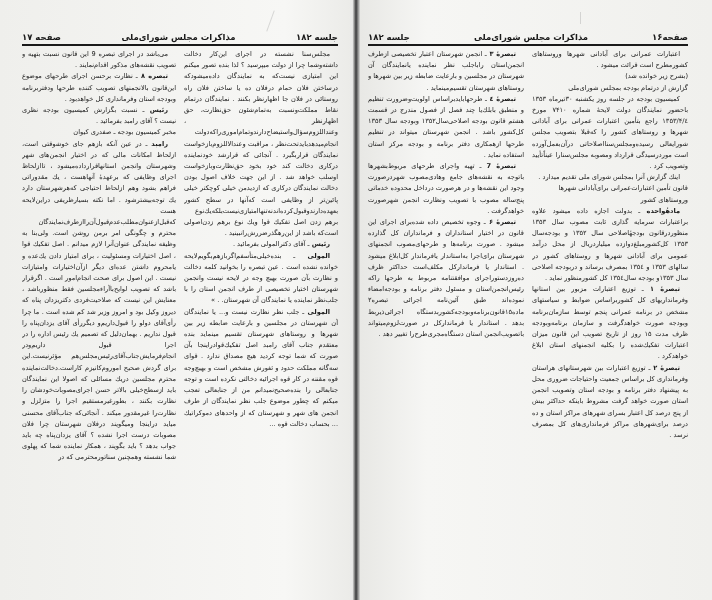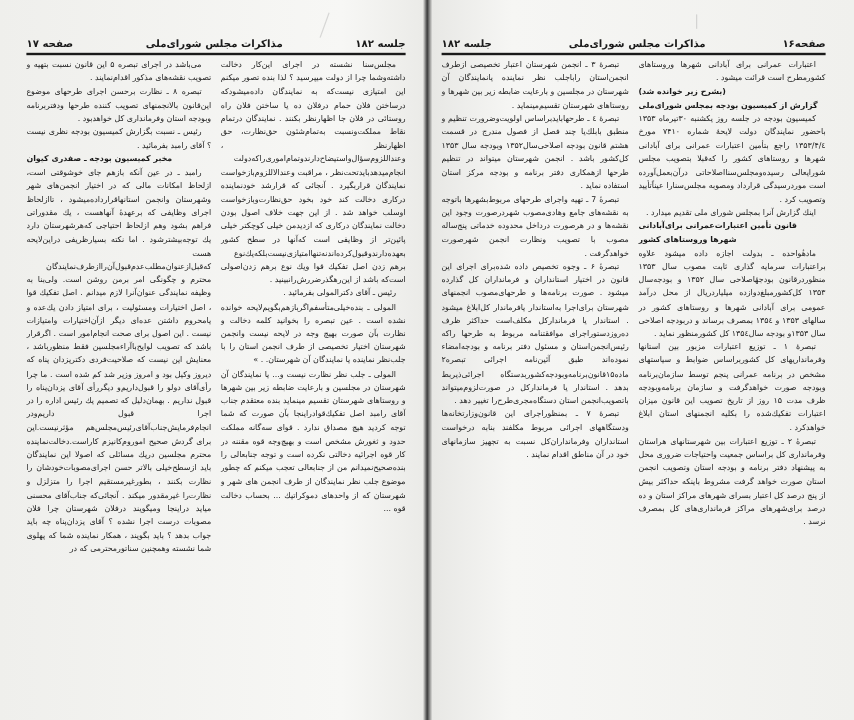--- a/index.html
+++ b/index.html
@@ -12,22 +12,22 @@
   .page.right{left:360px;}
   .header{position:absolute;top:28px;left:22px;right:14px;height:14px;direction:rtl;
           font-size:8.5px;font-weight:bold;display:flex;justify-content:space-between;align-items:flex-end;}
   .page.right .header{left:8px;right:24px;}
   .header-rule{position:absolute;top:44px;left:22px;right:14px;height:1.5px;background:#1a1a1a;}
   .page.right .header-rule{left:8px;right:24px;}
   .cols{position:absolute;top:49px;left:22px;right:14px;bottom:10px;display:flex;flex-direction:row-reverse;gap:8px;}
   .page.right .cols{left:8px;right:24px;}
   .col{flex:1;direction:rtl;text-align:justify;font-size:6.6px;line-height:11.2px;overflow:hidden;}
   .para{margin:0 0 0 0;text-indent:8px;}
-  .para .lead{font-weight:normal;margin-top:32px;}
-  .para.center{text-align:left;text-indent:0;font-weight:bold;}
+  .para .lead{font-weight:bold;margin-top:32px;}
+  .para.center{text-align:right;text-indent:0;}
   .scan-mark{position:absolute;background:#9a9a9a;opacity:.35;}
 </style>
 </head>
 <body>
 
 <div class="spread">
 
   <div class="page left">
     <div class="header">
       <span>جلسه ۱۸۲</span>
@@ -36,53 +36,52 @@
     </div>
     <div class="header-rule"></div>
     <div class="cols">
       <div class="col">
           <p class="para"><span>مجلس‌سنا نشسته در اجرای این‌کار دخالت داشته‌وشما چرا از دولت میپرسید ؟ لذا بنده تصور میکنم این امتیازی نیست‌که به نمایندگان داده‌میشود‌که درساختن فلان حمام درفلان ده یا ساختن فلان راه روستائی در فلان جا اظهارنظر بکنند . نمایندگان درتمام نقاط مملکت‌ونسبت به‌تمام‌شئون حق‌نظارت، حق اظهارنظر ، وعنداللزوم‌سؤال‌واستیضاح‌دارندو‌تمام‌اموری‌راکه‌دولت انجام‌میدهدبایدتحت‌نظر ، مراقبت وعندالاللزوم‌بازخواست نمایندگان قراربگیرد . آنجائی که قرارشد خودنماینده درکاری دخالت کند خود بخود حق‌نظارت‌وبازخواست اوسلب خواهد شد . از این جهت خلاف اصول بودن دخالت نمایندگان درکاری که ازدیدمن خیلی کوچکتر خیلی پائین‌تر از وظایفی است که‌آنها در سطح کشور بعهده‌دارندوقبول‌کرده‌اندنه‌تنهاامتیازی‌نیست‌بلکه‌یك‌نوع برهم زدن اصل تفکیك قوا ویك نوع برهم زدن‌اصولی است‌که باشد از این‌رهگذرضررش‌رانبینید .</span></p>
           <p class="para"><span class="lead">رئیس </span><span>ـ آقای دکترالمولی بفرمائید .</span></p>
           <p class="para"><span class="lead">المولی </span><span>ـ بنده‌خیلی‌متأسفم‌اگربازهم‌بگویم‌لایحه خوانده نشده است . عین تبصره را بخوانید کلمه دخالت و نظارت بآن صورت بهیچ وجه در لایحه نیست وانجمن شهرستان اختیار تخصیصی از طرف انجمن استان را با جلب‌نظر نماینده یا نمایندگان آن شهرستان. . »</span></p>
           <p class="para"><span class="lead">المولی </span><span>ـ جلب نظر نظارت نیست و... یا نمایندگان آن شهرستان در مجلسین و بارعایت ضابطه زیر بین شهرها و روستاهای شهرستان تقسیم مینماید بنده معتقدم جناب آقای رامبد اصل تفکیك‌قوادراینجا بآن صورت که شما توجه کردید هیچ مصداق ندارد . قوای سه‌گانه مملکت حدود و ثغورش مشخص است و بهیچ‌وجه قوه مقننه در کار قوه اجرائیه دخالتی نکرده است و توجه جنابعالی را بنده‌صحیح‌نمیدانم من از جنابعالی تعجب میکنم که چطور موضوع جلب نظر نمایندگان از طرف انجمن های شهر و شهرستان که از واحدهای دموکراتیك‌ ... بحساب دخالت قوه ...</span></p>
         </div>
       <div class="col">
-          <p class="para"><span>می‌باشد در اجرای تبصره ۵ این قانون نسبت بتهیه و تصویب نقشه‌های مذکور اقدام‌نمایند .</span></p>
+          <p class="para"><span>می‌باشد در اجرای تبصره 9 این قانون نسبت بتهیه و تصویب نقشه‌های مذکور اقدام‌نمایند .</span></p>
           <p class="para"><span class="lead">تبصره ۸ </span><span>ـ نظارت برحسن اجرای طرحهای موضوع این‌قانون بالانجمنهای تصویب کننده طرحها ودفتربرنامه وبودجه استان وفرمانداری کل خواهدبود .</span></p>
           <p class="para"><span class="lead">رئیس </span><span>ـ نسبت بگزارش کمیسیون بودجه نظری نیست ؟ آقای رامبد بفرمائید .</span></p>
           <p class="para center"><span>مخبر کمیسیون بودجه ـ صفدری کیوان</span></p>
           <p class="para"><span class="lead">رامبد </span><span>ـ در عین آنکه بازهم جای خوشوقتی است، ازلحاظ امکانات مالی که در اختیار انجمن‌های شهر وشهرستان وانجمن استانهاقرارداده‌میشود ، تاازلحاظ اجرای وظایفی که برعهدهٔ آنهاهست ، یك مقدوراتی فراهم بشود وهم ازلحاظ احتیاجی که‌هرشهرستان دارد یك توجه‌بیشترشود . اما نکته بسیارظریفی دراین‌لایحه هست که‌قبل‌ازعنوان‌مطلب‌عدم‌قبول‌آن‌را‌ازطرف‌نمایندگان محترم و چگونگی امر برمن روشن است. ولی‌بنا به وظیفه نمایندگی عنوان‌آنرا لازم میدانم . اصل تفکیك قوا ، اصل اختیارات ومسئولیت ، برای امتیاز دادن یك‌عده و یامحروم داشتن عده‌ای دیگر ازآن‌اختیارات وامتیازات نیست . این اصول برای صحت انجام‌امور است . اگرقرار باشد که تصویب لوایح‌باآرا‌ءمجلسین فقط منظورباشد ، معنایش این نیست که صلاحیت‌فردی دکتریزدان پناه که دیروز وکیل بود و امروز وزیر شد کم شده است . ما چرا رأی‌آقای دولو را قبول‌داریم‌و دیگررأی آقای یزدان‌پناه را قبول نداریم . بهمان‌دلیل که تصمیم یك رئیس اداره را در اجرا قبول داریم‌ودر انجام‌فرمایش‌جناب‌آقای‌رئیس‌مجلس‌هم مؤثرنیست.این برای گردش صحیح اموروم‌کانیزم کاراست.دخالت‌نماینده محترم مجلسین دریك مسائلی که اصولا این نمایندگان باید ازسطح‌خیلی بالاتر حسن اجرای‌مصوبات‌خودشان را نظارت بکنند ، بطورغیرمستقیم اجرا را متزلزل و نظارت‌را غیرمقدور میکند . آنجائی‌که جناب‌آقای محسنی میاید دراینجا ومیگویند درفلان شهرستان چرا فلان مصوبات درست اجرا نشده ؟ آقای یزدان‌پناه چه باید جواب بدهد ؟ باید بگویند ، همکار نماینده شما که پهلوی شما نشسته وهمچنین سناتورمحترمی که در</span></p>
         </div>
     </div>
   </div>
 
   <div class="page right">
     <div class="header">
       <span>صفحه۱۶</span>
       <span>مذاکرات مجلس شورای‌ملی</span>
       <span>جلسه ۱۸۲</span>
     </div>
     <div class="header-rule"></div>
     <div class="cols">
       <div class="col">
           <p class="para"><span>اعتبارات عمرانی برای آبادانی شهرها وروستاهای کشورمطرح است قرائت میشود .</span></p>
           <p class="para center"><span>(بشرح زیر خوانده شد)</span></p>
-          <p class="para center"><span>گزارش از کمیسیون بودجه بمجلس شورای‌ملی</span></p>
+          <p class="para center"><span>گزارش از درتمام بودجه بمجلس شورای‌ملی</span></p>
           <p class="para"><span>کمیسیون بودجه در جلسه روز یکشنبه ۳۰تیرماه ۱۳۵۳ باحضور نمایندگان دولت لایحهٔ شماره ۷۴۱۰ مورخ ۱۳۵۳/۴/٤ راجع بتأمین اعتبارات عمرانی برای آبادانی شهرها و روستاهای کشور را که‌قبلا بتصویب مجلس شورایعالی رسیده‌ومجلس‌سنااصلاحاتی درآن‌بعمل‌آورده است موردرسیدگی قرارداد ومصوبه مجلس‌سنارا عیناً‌تأیید وتصویب کرد .</span></p>
           <p class="para"><span>اینك گزارش آنرا بمجلس شورای ملی تقدیم میدارد .</span></p>
           <p class="para center"><span>قانون تأمین اعتبارات‌عمرانی برای‌آبادانی شهرها وروستاهای کشور</span></p>
           <p class="para"><span class="lead">مادهٔواحده </span><span>ـ بدولت اجازه داده میشود علاوه براعتبارات سرمایه گذاری ثابت مصوب سال ۱۳۵۳ منظوردرقانون بودجهٔاصلاحی سال ۱۳۵۲ و بودجه‌سال ۱۳۵۳ کل‌کشورمبلغ‌دوازده میلیاردریال از محل درآمد عمومی برای آبادانی شهرها و روستاهای کشور در سالهای ۱۳۵۳ و ۱۳۵٤ بمصرف برساند و دربودجه اصلاحی سال ۱۳۵۳و بودجه سال۱۳۵٤ کل کشورمنظور نماید .</span></p>
           <p class="para"><span class="lead">تبصرهٔ ۱ </span><span>ـ توزیع اعتبارات مزبور بین استانها وفرمانداریهای کل کشوربراساس ضوابط و سیاستهای مشخص در برنامه عمرانی پنجم توسط سازمان‌برنامه وبودجه صورت خواهدگرفت و سازمان برنامه‌وبودجه ظرف مدت ۱۵ روز از تاریخ تصویب این قانون میزان اعتبارات تفکیك‌شده را بکلیه انجمنهای استان ابلاغ خواهدکرد .</span></p>
           <p class="para"><span class="lead">تبصرهٔ ۲ </span><span>ـ توزیع اعتبارات بین شهرستانهای هراستان وفرمانداری کل براساس جمعیت واحتیاجات ضروری محل به پیشنهاد دفتر برنامه و بودجه استان وتصویب انجمن استان صورت خواهد گرفت مشروط باینکه حداکثر بیش از پنج درصد کل اعتبار بسرای شهرهای مراکز استان و ده درصد برای‌شهرهای مراکز فرمانداری‌های کل بمصرف نرسد .</span></p>
         </div>
       <div class="col">
           <p class="para"><span class="lead">تبصرهٔ ۳ </span><span>ـ انجمن شهرستان اعتبار تخصیصی ازطرف انجمن‌استان رابا‌جلب نظر نماینده یانمایندگان آن شهرستان در مجلسین و بارعایت ضابطه زیر بین شهرها و روستاهای شهرستان تقسیم‌مینماید .</span></p>
           <p class="para"><span class="lead">تبصرهٔ ٤ </span><span>ـ طرحهاباید‌بر‌اساس اولویت‌وضرورت تنظیم و منطبق بابلك‌یا چند فصل از فصول مندرج در قسمت هشتم قانون بودجه اصلاحی‌سال۱۳۵۲ وبودجه سال ۱۳۵۳ کل‌کشور باشد . انجمن شهرستان میتواند در تنظیم طرحها ازهمکاری دفتر برنامه و بودجه مرکز استان استفاده نماید .</span></p>
           <p class="para"><span class="lead">تبصرهٔ 7 </span><span>ـ تهیه واجرای طرحهای مربوط‌بشهرها باتوجه به نقشه‌های جامع وهادی‌مصوب شهردرصورت وجود این نقشه‌ها و در هرصورت درداخل محدوده خدماتی پنج‌ساله مصوب با تصویب ونظارت انجمن شهرصورت خواهدگرفت .</span></p>
           <p class="para"><span class="lead">تبصرهٔ ۶ </span><span>ـ وجوه تخصیص داده شده‌برای اجرای این قانون در اختیار استانداران و فرمانداران کل گذارده میشود . صورت برنامه‌ها و طرحهای‌مصوب انجمنهای شهرستان برای‌اجرا به‌استاندار یافرماندار کل‌ابلاغ میشود . استاندار یا فرماندارکل مکلف‌است حداکثر ظرف ده‌روزدستوراجرای موافقتنامه مربوط به طرحها راکه رئیس‌انجمن‌استان و مسئول دفتر برنامه و بودجه‌امضاء نموده‌اند طبق آئین‌نامه اجرائی تبصره۲ ماده۱۵قانون‌برنامه‌و‌بودجه‌کشوربدستگاه اجرائی‌ذیربط بدهد . استاندار یا فرماندارکل در صورت‌لزوم‌میتواند باتصویب‌انجمن استان دستگاه‌مجری‌طرح‌را تغییر دهد .</span></p>
-          <p class="para"><span class="lead">تبصرهٔ ۷ </span><span>ـ بمنظوراجرای این قانون‌وزارتخانه‌ها ودستگاههای اجرائی مربوط مکلفند بنابه درخواست استانداران وفرمانداران‌کل نسبت به تجهیز سازمانهای خود در آن مناطق اقدام نمایند .</span></p>
         </div>
     </div>
   </div>
 
   <div class="scan-mark" style="left:270px;top:10px;width:1px;height:22px;transform:rotate(20deg);"></div>
   <div class="scan-mark" style="left:580px;top:12px;width:1px;height:12px;"></div>
 </div>
 
 </body></html>

